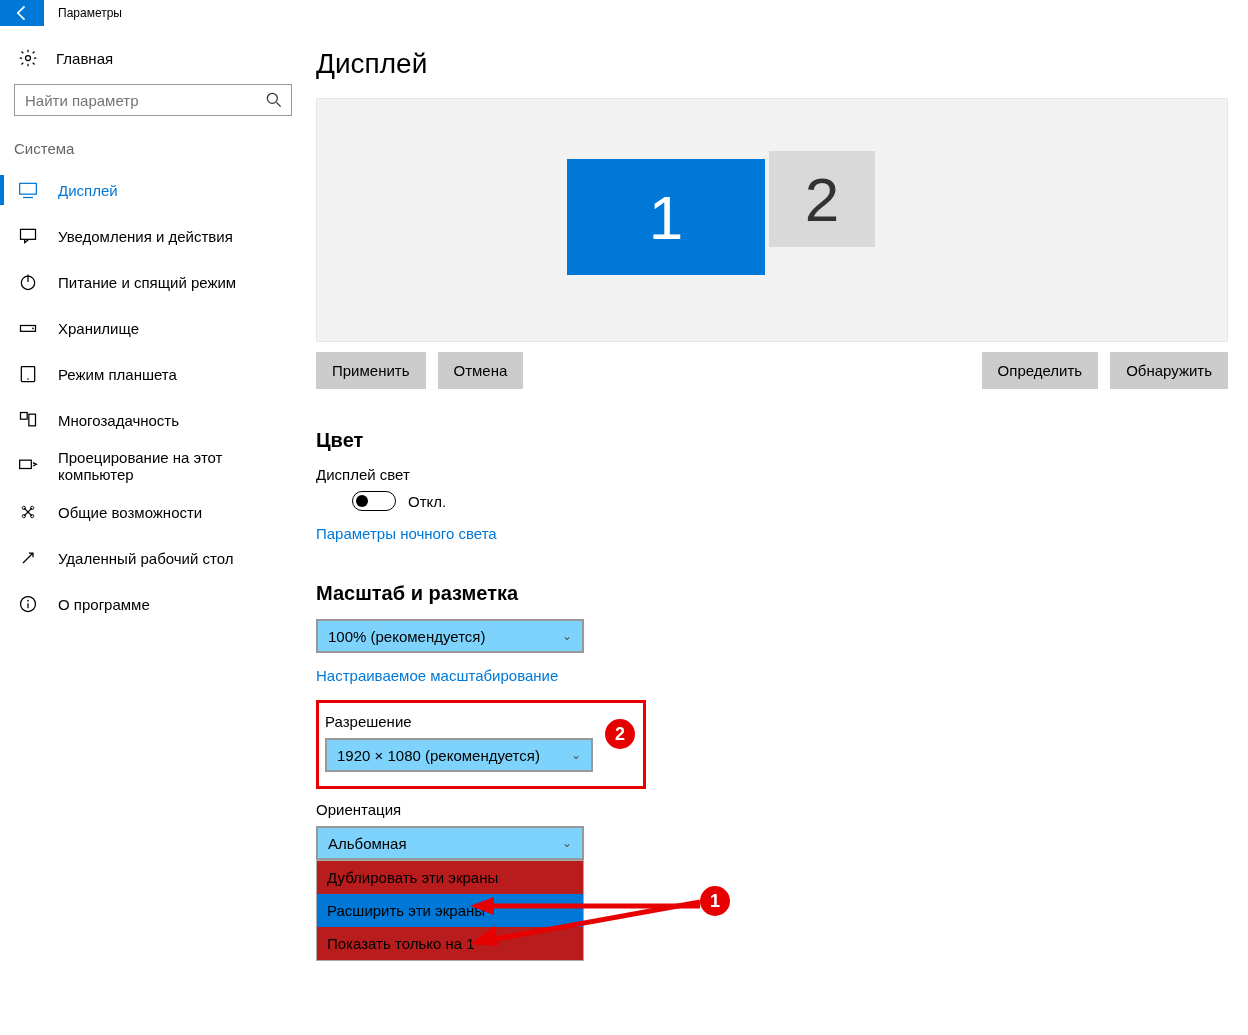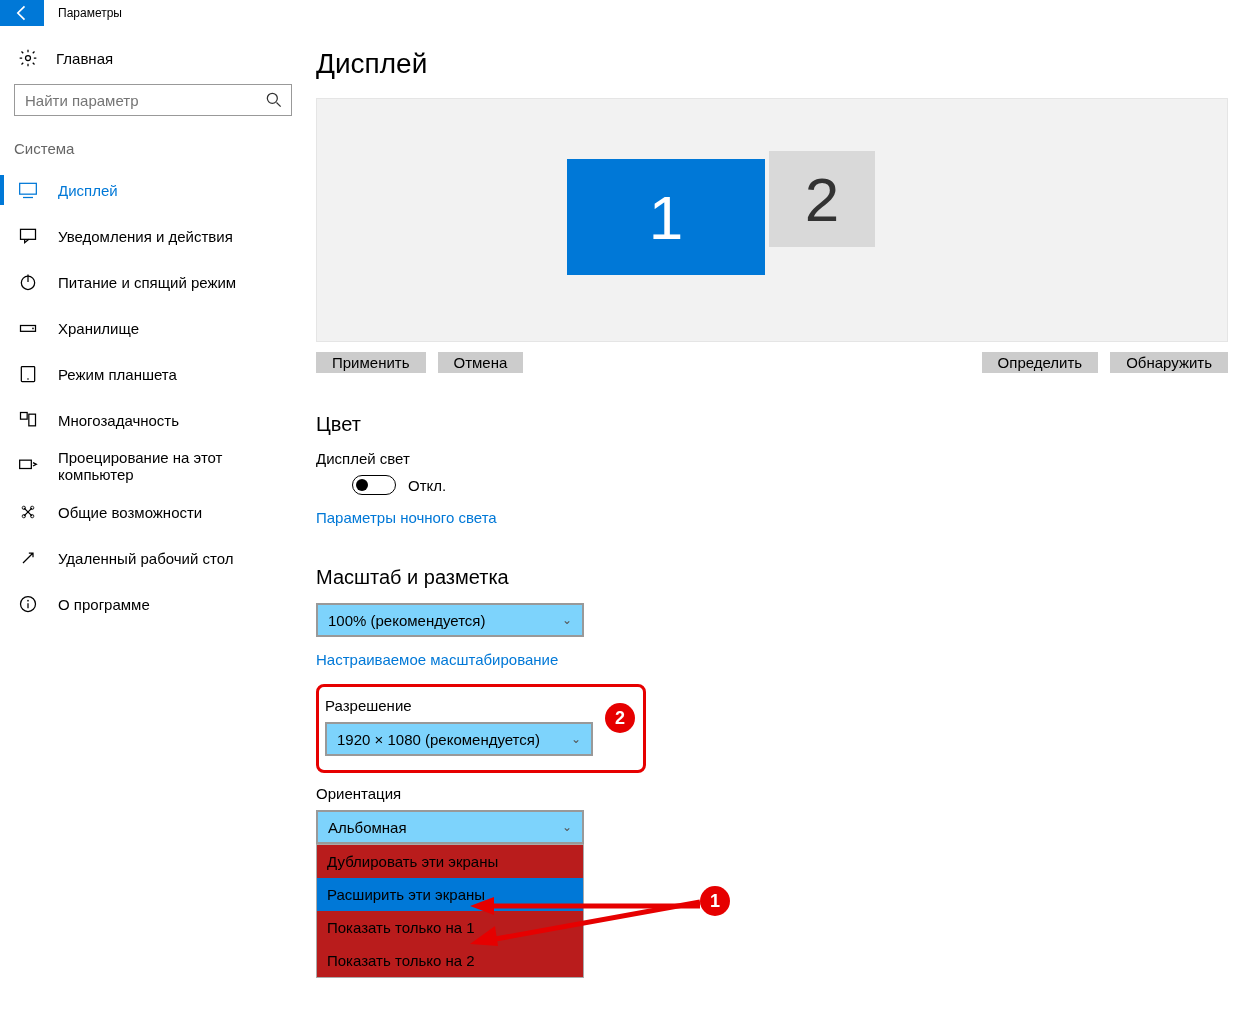--- a/index.html
+++ b/index.html
@@ -29,34 +29,34 @@
 .main { flex: 1; padding: 0 20px 40px 16px; }
 .page-title { font-size: 28px; font-weight: 400; margin: 22px 0 18px 0; }
 
 .display-canvas { background: #f2f2f2; border: 1px solid #e5e5e5; height: 244px; position: relative; }
 .monitor { position: absolute; display:flex; align-items:center; justify-content:center; font-size: 62px; font-weight: 200; color:#fff; }
 .monitor.m1 { left: 250px; top: 60px; width: 198px; height: 116px; background:#0078d7; }
 .monitor.m2 { left: 452px; top: 52px; width: 106px; height: 96px; background:#d9d9d9; color:#333; }
 
 .btn-row { display:flex; gap:12px; margin-top: 10px; }
 .btn-row .spacer { flex:1; }
-.wbtn { background:#ccc; border:none; padding: 2px 16px; font-size: 15px; color:#000; }
-
-.section-title { font-size: 20px; font-weight:400; margin: 40px 0 14px 0; }
+.wbtn { background:#ccc; border:none; padding: 10px 16px; font-size: 15px; color:#000; }
+
+.section-title { font-size: 20px; font-weight:700; margin: 40px 0 14px 0; }
 .field-label { font-size: 15px; margin-bottom: 8px; }
 
 .toggle-row { display:flex; align-items:center; margin: 6px 0 14px 0; padding-left: 36px; }
 .toggle { width: 44px; height: 20px; border: 1px solid #000; border-radius: 10px; position:relative; margin-right: 12px; }
 .toggle .knob { position:absolute; left:3px; top:3px; width:12px; height:12px; border-radius:50%; background:#000; }
 .link { color:#0078d7; font-size:15px; cursor:default; }
 
 .dropdown { width: 268px; height: 34px; border: 2px solid #999; display:flex; align-items:center; padding:0 10px; justify-content:space-between; background:#7dd3fc; }
 .dropdown .chev { font-size:12px; color:#555; }
 
-.highlight-box { border: 3px solid #e60000; border-radius: 8px; padding: 10px 14px 14px 6px; width: 330px; margin-top: 16px; position:relative; }
+.highlight-box { border: 3px solid #e60000; border-radius: 0; padding: 10px 14px 14px 6px; width: 330px; margin-top: 16px; position:relative; }
 .highlight-box .dropdown { margin-top: 6px; }
 
 .popup { width: 268px; border: 1px solid #aaa; background:#b91c1c; margin-top: 0px; }
 .popup-item { padding: 8px 10px; font-size: 15px; }
 .popup-item.selected { background:#0078d7; color:#000; }
 
 .callout { position:absolute; width:30px; height:30px; border-radius:50%; background:#e60000; color:#fff; font-weight:bold; display:flex; align-items:center; justify-content:center; font-size:18px; }
 
 .arrow { position:absolute; }
 .arrow-line { stroke:#e60000; stroke-width:5; }
@@ -246,21 +246,20 @@
     <div class="field-label" style="margin-top:12px;">Ориентация</div>
     <div class="dropdown">
       <span>Альбомная</span>
       <span class="chev">⌄</span>
     </div>
 
     <div class="popup">
       <div class="popup-item">Дублировать эти экраны</div>
       <div class="popup-item selected">Расширить эти экраны</div>
       <div class="popup-item">Показать только на 1</div>
-      <div class="popup-item">Показать только на 2</div>
     </div>
 
     <div class="callout" style="left:400px; top:860px;">
         <span>1</span>
       </div>
 
     <svg class="arrow" style="left:170px; top:865px;" width="250" height="30">
       <line class="arrow-line" x1="230" y1="15" x2="20" y2="15"></line>
       <polygon class="arrow-head" points="0,15 24,6 24,24"></polygon>
     </svg>

